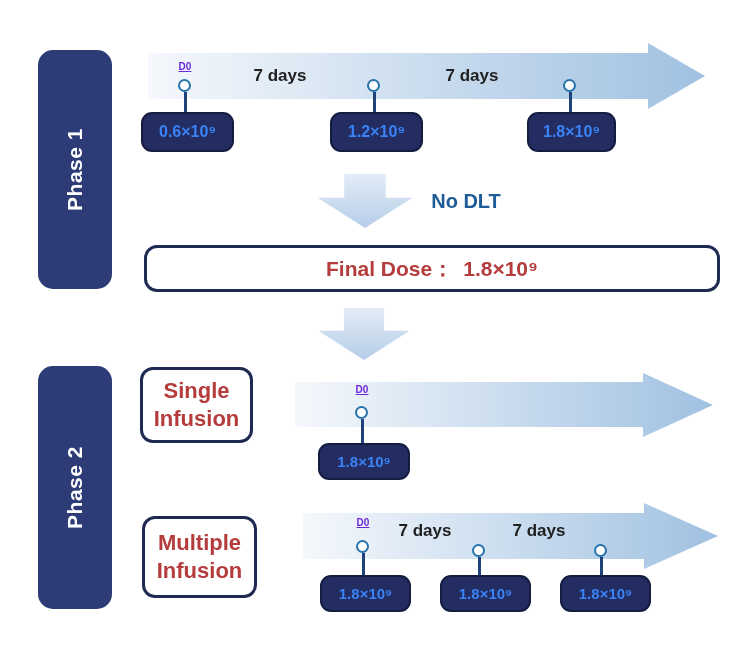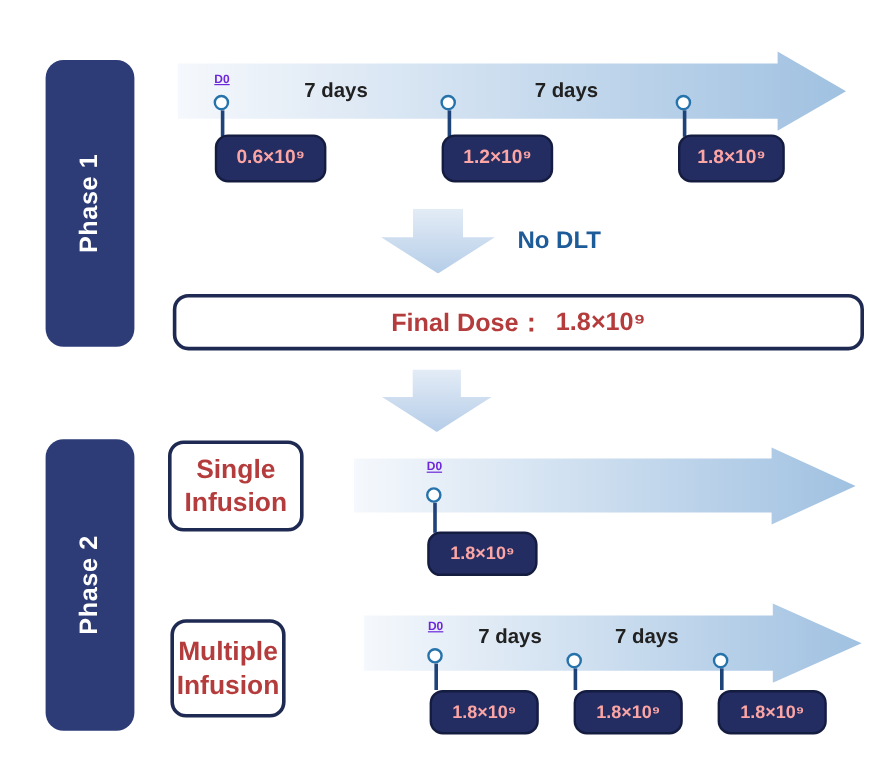--- a/index.html
+++ b/index.html
@@ -10,21 +10,21 @@
   .abs{position:absolute;}
   .sidebar{
     background:#2d3b76;border-radius:15px;display:flex;align-items:center;justify-content:center;
   }
   .vtext{
     writing-mode:vertical-rl;transform:rotate(180deg);
     color:#ffffff;font-weight:700;font-size:21px;letter-spacing:0.5px;
   }
   .pill{
     background:#232d62;border:2px solid #141c40;border-radius:11px;
-    color:#fca5a5;font-weight:700;display:flex;align-items:center;justify-content:center;margin-left:38px;
+    color:#3b82f6;font-weight:700;display:flex;align-items:center;justify-content:center;
   }
   .pill-lg{font-size:16px;}
   .pill-sm{font-size:15px;}
   .circle{
     width:13px;height:13px;border-radius:50%;background:#ffffff;
     border:2.5px solid #2673ac;box-sizing:border-box;
   }
   .stem{width:3px;background:#1f4379;}
   .d0{color:#6d28d9;font-weight:700;font-size:10px;transform:translateX(-50%);text-decoration:underline;}
   .days{color:#212121;font-weight:700;font-size:17px;transform:translateX(-50%);white-space:nowrap;}
@@ -116,21 +116,21 @@
       </linearGradient>
     </defs>
     <polygon points="0,10 348,10 348,1 418,33 348,65 348,55 0,55" fill="url(#g3)"></polygon>
   </svg>
 
   <div class="abs d0" style="left:362px;top:384px;">D0</div>
   <div class="abs circle" style="left:355px;top:406px;"></div>
   <div class="abs stem" style="left:360.5px;top:419px;height:25px;"></div>
   <div class="abs pill pill-sm" style="left:318px;top:443px;width:88px;height:33px;">1.8×10⁹</div>
 
-  <div class="abs whitebox" style="left:142px;top:516px;width:96px;height:82px;">
+  <div class="abs whitebox" style="left:142px;top:516px;width:115px;height:82px;">
     <span class="redtext boxtitle">Multiple</span>
     <span class="redtext boxtitle">Infusion</span>
   </div>
 
   <svg class="abs" style="left:303px;top:501px;" width="418" height="68" viewBox="0 0 418 68">
     <defs>
       <linearGradient id="g4" x1="0" y1="0" x2="1" y2="0">
         <stop offset="0" stop-color="#f5f8fc"></stop>
           <stop offset="1" stop-color="#a0c1e1"></stop>
       </linearGradient>

